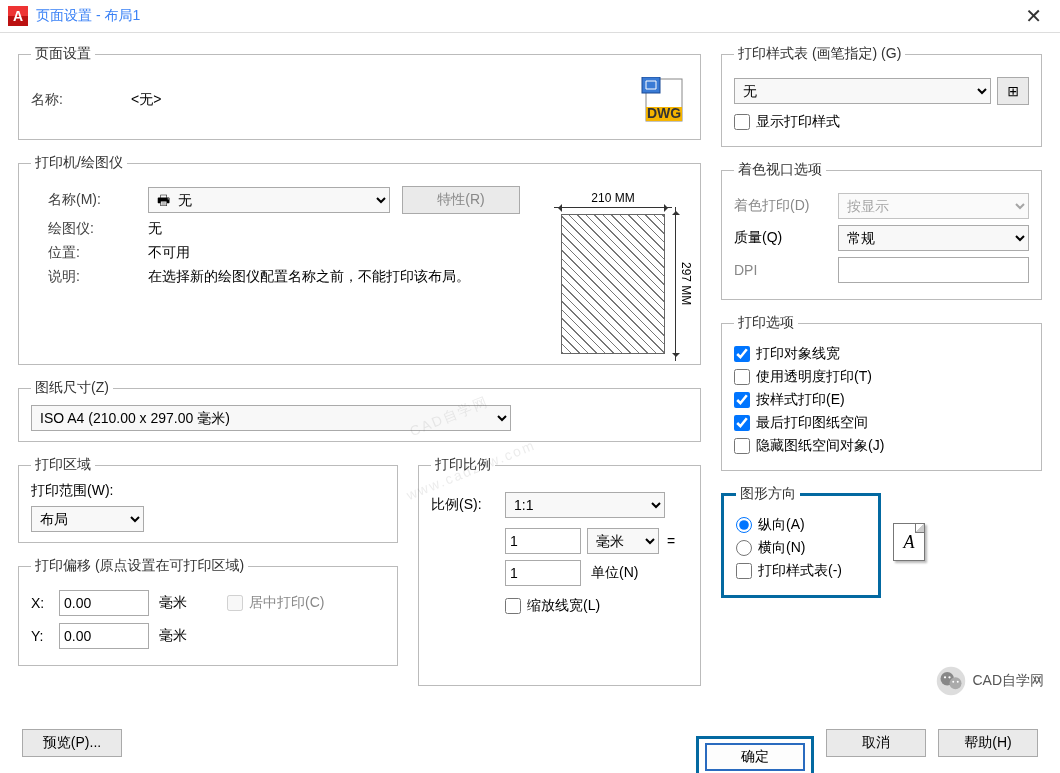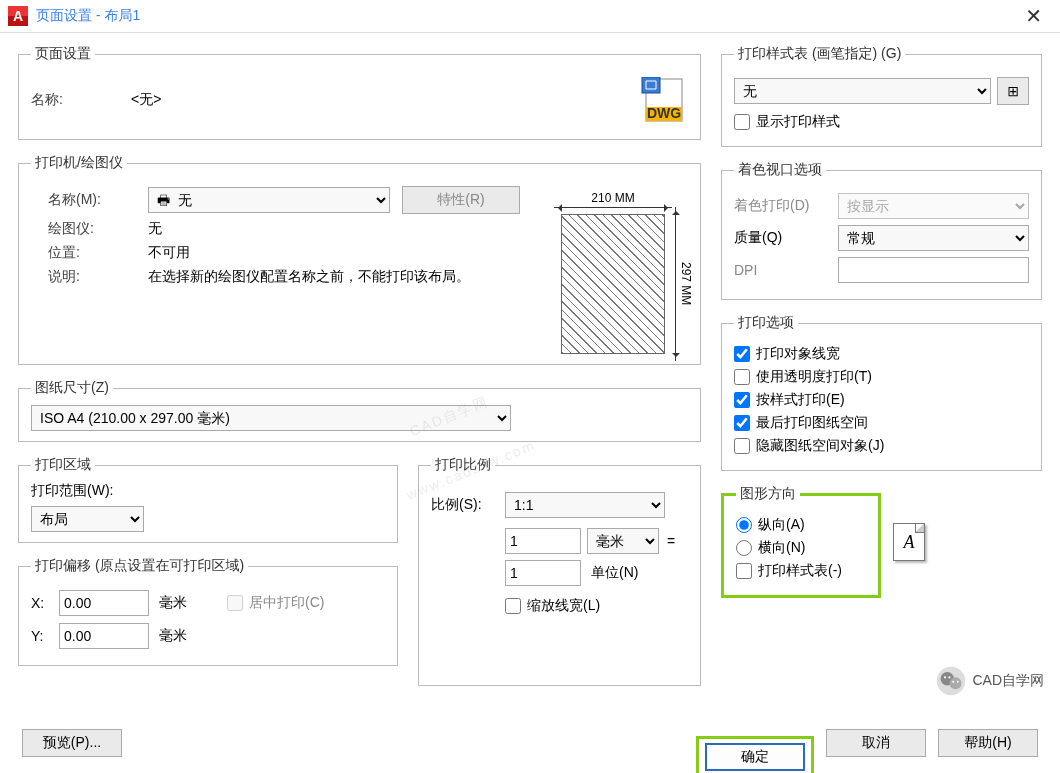--- a/index.html
+++ b/index.html
@@ -28,21 +28,21 @@
 .paper-arrow-top::before,.paper-arrow-top::after{content:"";position:absolute;top:-4px;border:4px solid transparent;}
 .paper-arrow-top::before{left:0;border-right-color:#333;}
 .paper-arrow-top::after{right:0;border-left-color:#333;}
 .paper-dim-right { position:absolute; right:-40px; top:0; bottom:0; width:36px; display:flex; align-items:center; justify-content:center; }
 .paper-dim-right span { writing-mode: vertical-rl; font-size:12px; }
 .paper-arrow-right { position:absolute; right:-12px; top:-8px; bottom:-8px; border-left:1px solid #333; }
 .paper-arrow-right::before,.paper-arrow-right::after{content:"";position:absolute;left:-4px;border:4px solid transparent;}
 .paper-arrow-right::before{top:0;border-bottom-color:#333;}
 .paper-arrow-right::after{bottom:0;border-top-color:#333;}
 .two-col { display:flex; gap: 20px; }
-.redbox { border: 3px solid #84cc16; }
+.redbox { border: 3px solid #0369a1; }
 .preview-btn { width: 100px; text-align:center; }
 .bottom-bar { display:flex; align-items:center; padding: 0 22px 12px 22px; gap: 12px; }
 .bottom-bar .spacer { flex:1; }
 .btn-primary { background:#fdfdfd; border:2px solid #2a6bbf; padding: 2px 34px; }
 .disabled { color: #888; }
 .cb-row { display:flex; align-items:center; margin: 5px 0; }
 .cb-row label { margin-left: 0; }
 .orient-icon { width:32px; height:38px; border:1px solid #777; background:#fff; display:flex; align-items:center; justify-content:center; font-size:18px; font-style:italic; font-family: serif; box-shadow: 2px 2px 2px #bbb; position: relative; }
 .orient-icon::before { content:""; position:absolute; top:0; right:0; width:8px; height:8px; background:linear-gradient(135deg,#fff 50%,#ccc 50%); border-left:1px solid #777; border-bottom:1px solid #777; }
 .watermark { position:absolute; left:180px; top:200px; width:560px; height:420px; pointer-events:none; opacity:0.11; transform:rotate(-22deg); font-size:54px; color:#555; font-weight:400; letter-spacing: 2px; display:flex; flex-direction:column; justify-content:center; gap:40px; text-align:center; }

